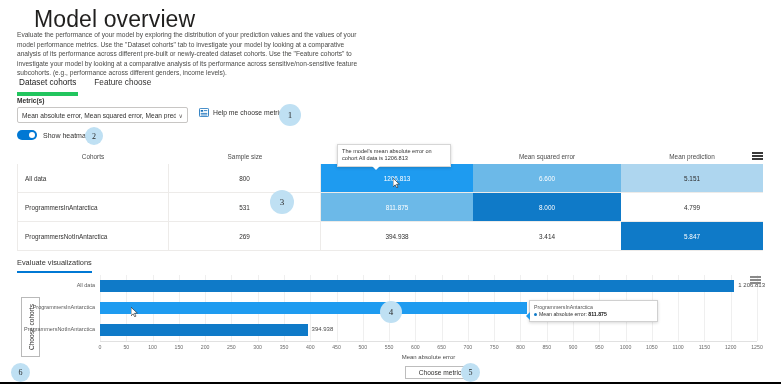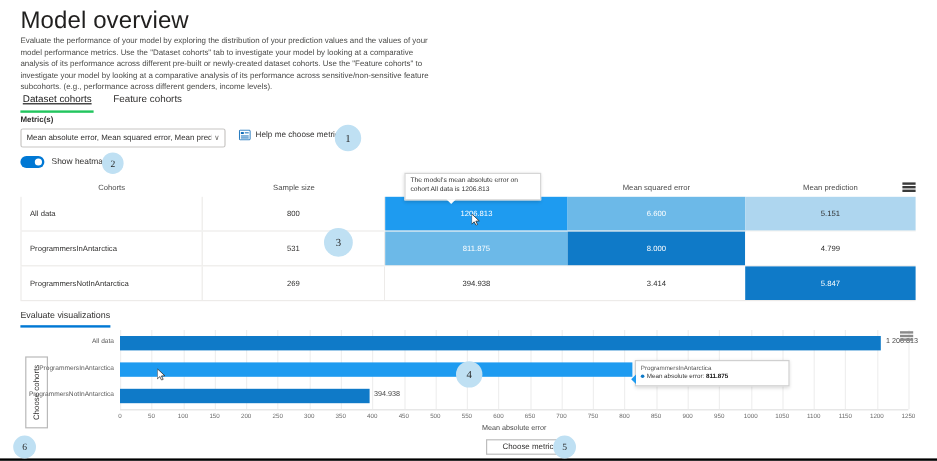--- a/index.html
+++ b/index.html
@@ -19,23 +19,23 @@
   #root {
     position: relative;
     width: 781px;
     height: 384px;
     box-sizing: border-box;
     border-bottom: 2px solid #000;
   }
   
   .page-title {
     position: absolute;
-    left: 17px;
+    left: 34px;
     top: 6px;
-    font-size: 20px;
+    font-size: 23px;
     font-weight: 400;
     color: #201f1e;
     letter-spacing: .1px;
   }
   .description {
     position: absolute;
     left: 17px;
     top: 30px;
     width: 345px;
     font-size: 6.6px;
@@ -52,22 +52,21 @@
   }
   .tab {
     font-size: 8.2px;
     color: #323130;
     padding: 2px 2px 5px 2px;
     cursor: pointer;
     white-space: nowrap;
   }
   .tab.active {
     color: #1a1a1a;
-    border-bottom: 2px solid #22c55e;
-    text-decoration: underline;
+    border-bottom: 4px solid #22c55e;
   }
   
   .field-label {
     position: absolute;
     left: 17px;
     top: 97px;
     font-size: 6.6px;
     font-weight: bold;
     color: #323130;
   }
@@ -402,21 +401,21 @@
 </head>
 <body>
 
 <div id="root">
 
   <div class="page-title">Model overview</div>
   <div class="description">Evaluate the performance of your model by exploring the distribution of your prediction values and the values of your model performance metrics. Use the "Dataset cohorts" tab to investigate your model by looking at a comparative analysis of its performance across different pre-built or newly-created dataset cohorts. Use the "Feature cohorts" to investigate your model by looking at a comparative analysis of its performance across sensitive/non-sensitive feature subcohorts. (e.g., performance across different genders, income levels).</div>
 
   <div class="tabbar">
     <div class="tab active">Dataset cohorts</div>
-    <div class="tab">Feature cohorts</div>
+    <div class="tab">Feature choose</div>
   </div>
 
   <div class="field-label">Metric(s)</div>
   <div class="dropdown">
     <div class="dd-text">Mean absolute error, Mean squared error, Mean predicti...</div>
     <div class="chev">∨</div>
   </div>
 
   <div class="help-link">
     <svg class="help-icon" viewBox="0 0 12 11">

